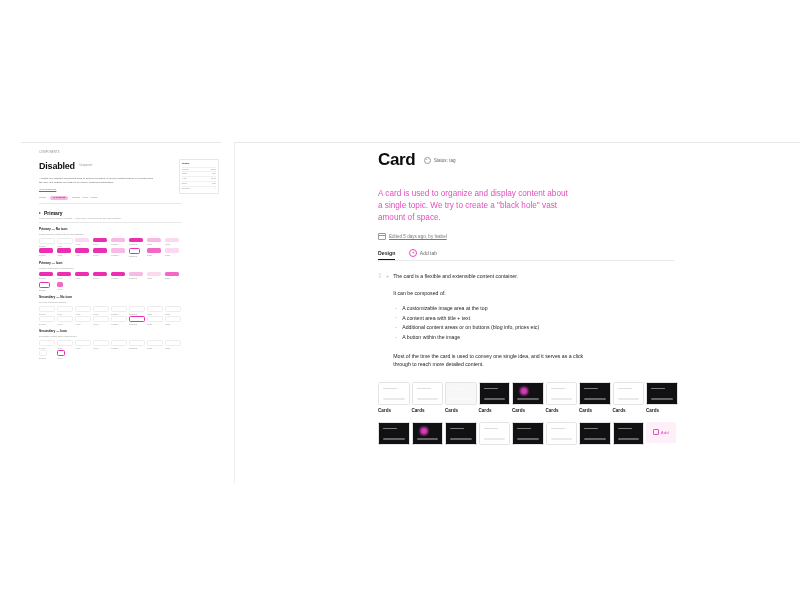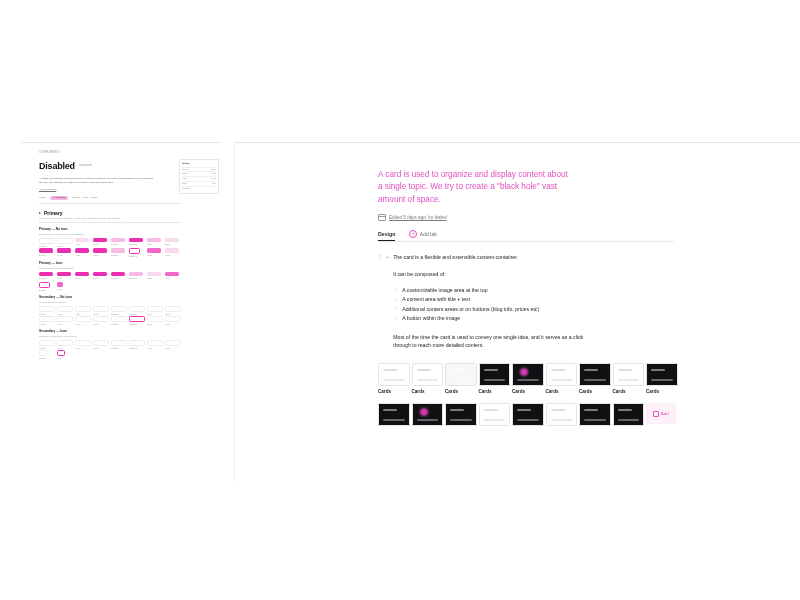--- a/index.html
+++ b/index.html
@@ -695,20 +695,27 @@
           <span>Release</span>
           <span>—</span>
         </div>
       </div>
     </div>
   </div>
 
   <div class="right-panel">
     <div class="doc">
 
+      <div class="doc-title-row">
+        <span class="doc-title">Card</span>
+        <span class="status-chip">
+          <span class="status-dot"></span>
+          <span>Status: tag</span>
+        </span>
+      </div>
 
       <div class="doc-lede">A card is used to organize and display content about a single topic. We try to create a "black hole" vast amount of space.</div>
 
       <div class="doc-date-row">
         <span class="calendar-icon"></span>
         <span class="doc-date-link">Edited 5 days ago, by Isabel</span>
       </div>
 
       <div class="tabs">
         <span class="tab active">Design</span>

